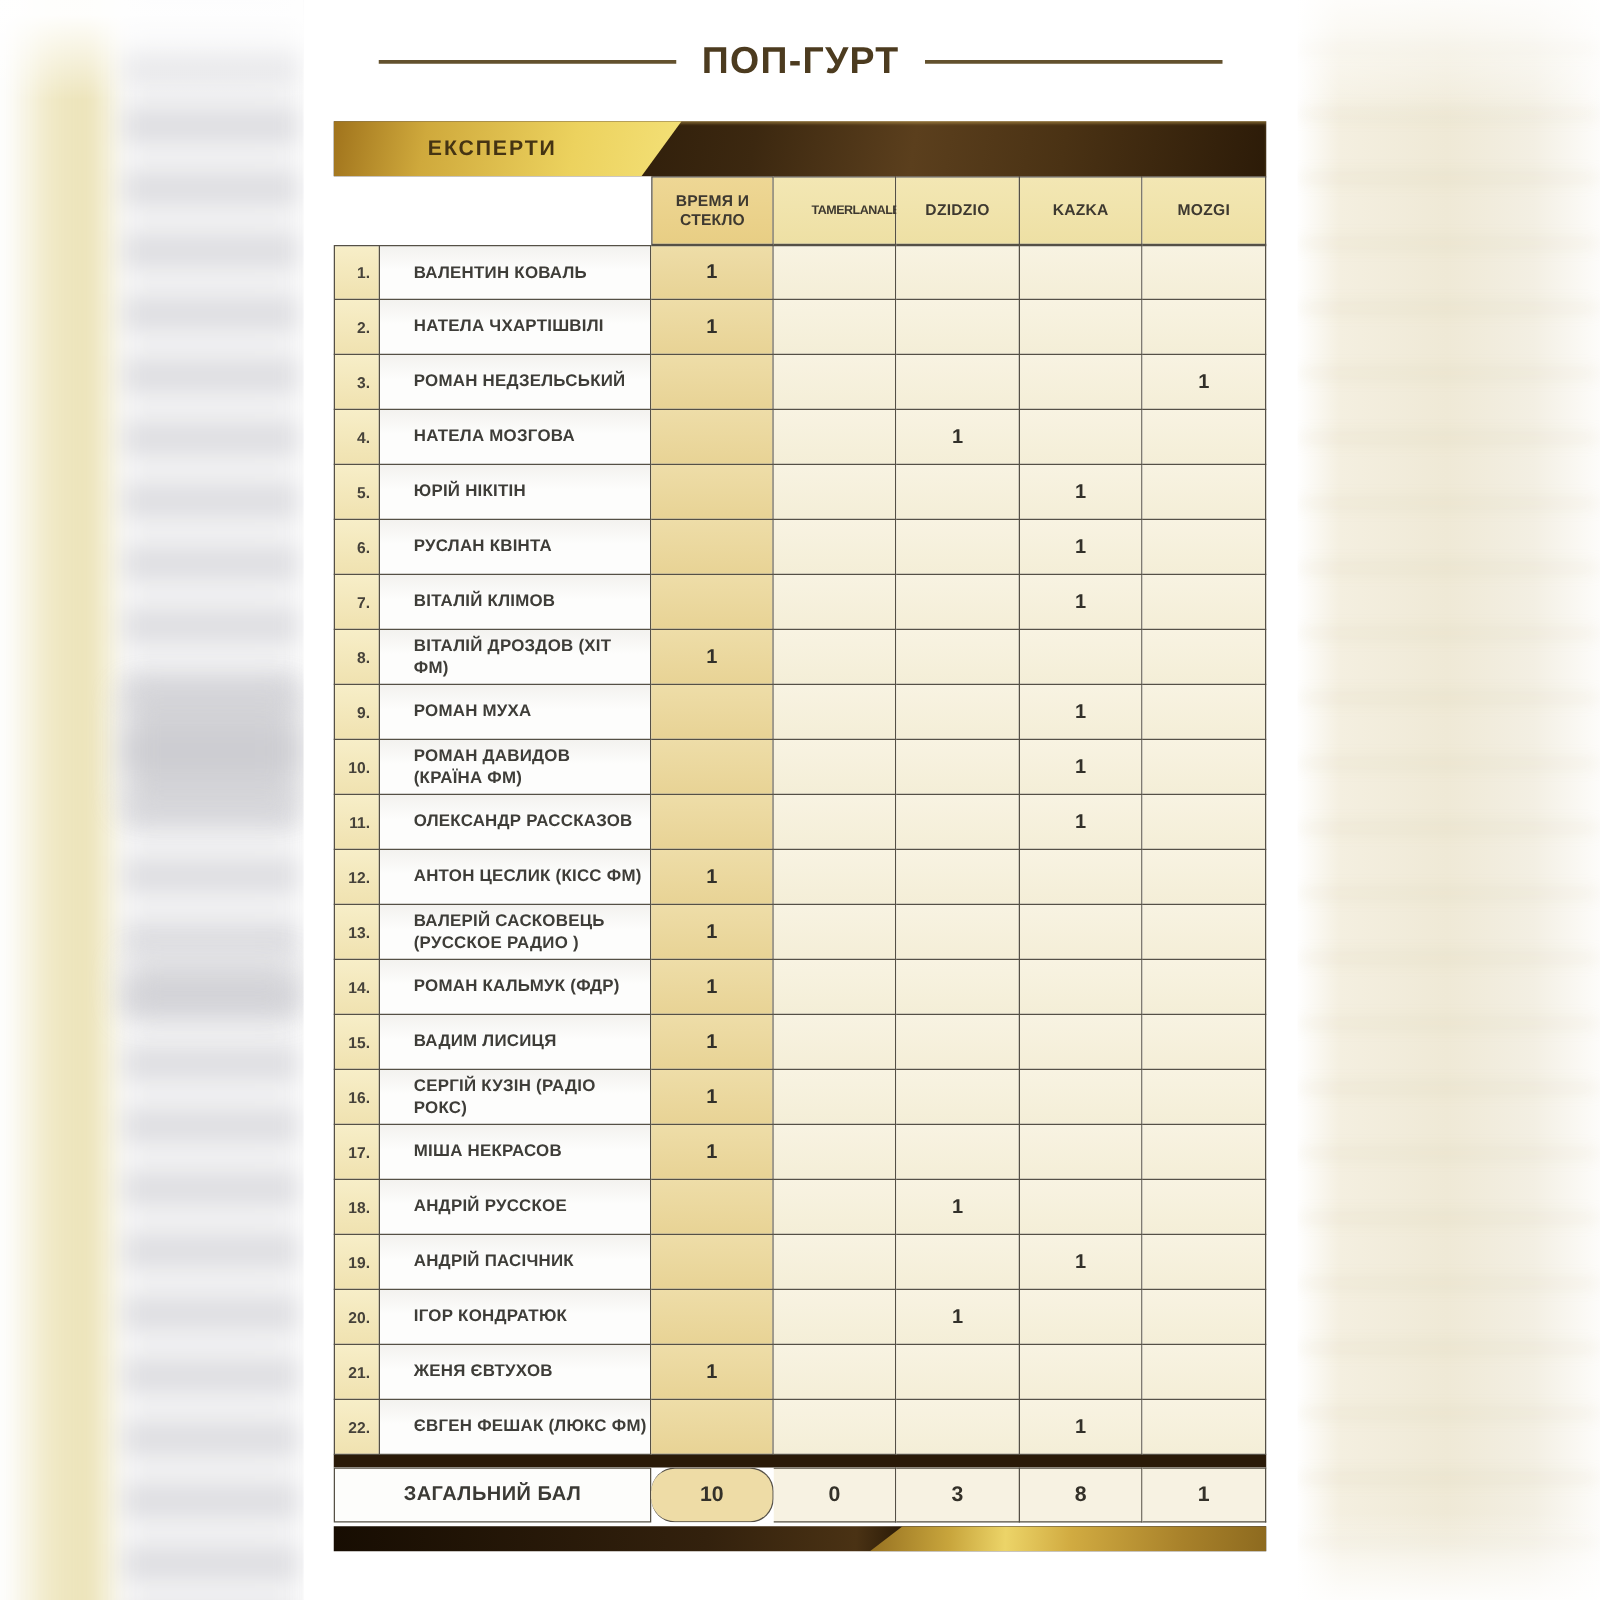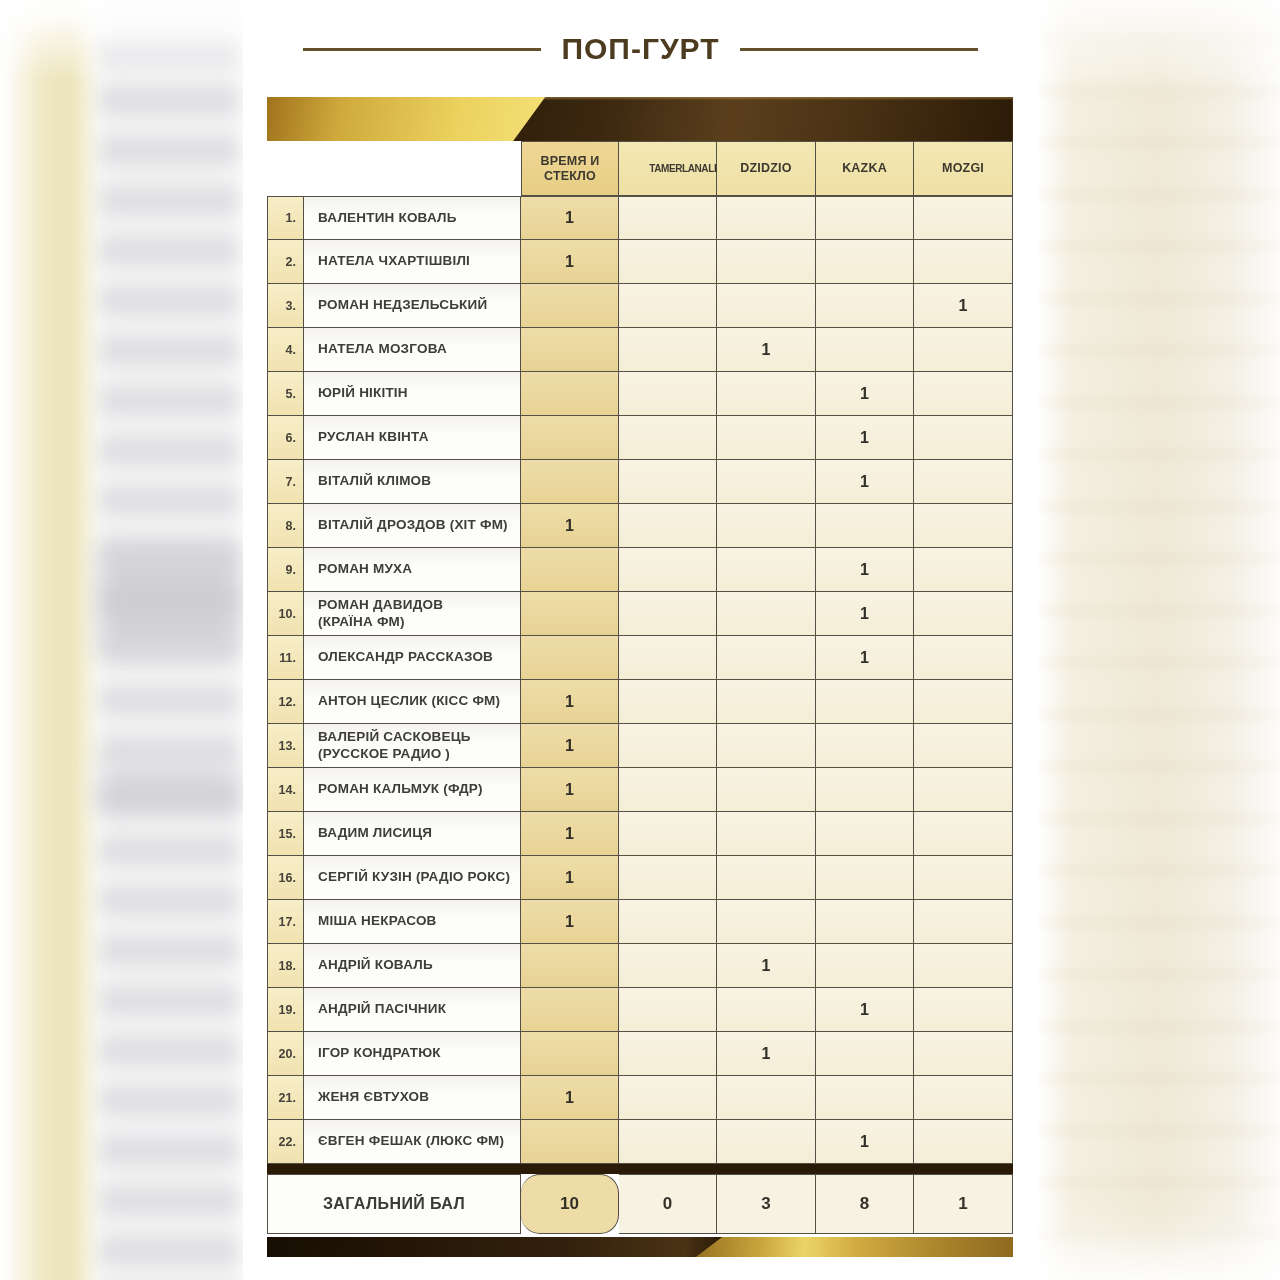--- a/index.html
+++ b/index.html
@@ -58,29 +58,29 @@
     font-size:12.5px; font-weight:bold; color:#3e3930; line-height:1.2;
     white-space:pre-line; letter-spacing:.2px; }
   .sub-cell.first { border-left:1px solid #555046;
     background:linear-gradient(180deg,#eed795,#e8ce84); }
   .sub-cell.cond { font-size:10px; letter-spacing:-.4px;padding-left:48px; }
   .rw { display:contents; }
   .rows .rw:first-of-type .cell { border-top:1px solid #555046; }
   .c-num { border-left:1px solid #555046; justify-content:flex-end; padding-right:7px;
     background:linear-gradient(180deg,#f7eec8,#f0e2b0);
     font-size:12.5px; font-weight:bold; color:#46423a; }
-  .c-name { justify-content:flex-start; padding-left:14px; text-align:left;
+  .c-name { justify-content:flex-start; padding-left:27px; text-align:left;
     background:linear-gradient(180deg,#f3f2ef 0%,#fdfdfc 45%);
     font-size:13.5px; font-weight:bold; color:#3e3d38; letter-spacing:.2px;
     line-height:1.2; white-space:pre-line; }
   .c-score { background:linear-gradient(180deg,#f8f3e2,#f4eed7);
     font-size:16px; font-weight:bold; color:#32302a; }
   .c-score.s1 { background:linear-gradient(180deg,#eedda8,#e8d395); }
   .sepbar { height:10px; background:#2a1a08; }
-  .totalrow { display:grid; grid-template-columns:254px 98px 98px 99px 98px 99px; height:60px; }
+  .totalrow { display:grid; grid-template-columns:254px 98px 98px 99px 98px 99px; height:44px; }
   .totalrow .cell { border-top:1px solid #555046; }
   .t-label { border-left:1px solid #555046; background:#fdfdfb;
     font-size:16px; font-weight:bold; color:#3b3a35; letter-spacing:.4px; }
   .t-val { background:#f7f2e2; font-size:17px; font-weight:bold; color:#343129; }
   .t-val.s1 { background:#eedca6;border-radius:19px; }
   .footbar { position:relative; height:20px; margin-top:3px;
     background:linear-gradient(93deg,#170d02 0%,#33210d 40%,#4a3214 56%,#241604 62%); }
   .footbar-gold { position:absolute; inset:0;
     clip-path:polygon(61% 0, 100% 0, 100% 100%, 57.5% 100%);
     background:linear-gradient(93deg,#9a7523 58%,#c8a53c 66%,#ecd468 72%,#d1ab41 79%,#a8812a 91%,#8d6a1f 100%); }
@@ -109,20 +109,21 @@
     <div class="title-row">
       <div class="tline"></div>
       <div class="title">ПОП-ГУРТ</div>
       <div class="tline"></div>
     </div>
 
     <div class="tbl">
 
       <div class="band">
         <div class="band-gold"></div>
+        <div class="band-label experts">ЕКСПЕРТИ</div>
       </div>
 
       <div class="sub">
         <div class="blank"></div>
         <div class="cell sub-cell first">ВРЕМЯ И
 СТЕКЛО</div>
         <div class="cell sub-cell cond">TAMERLANALENA</div>
         <div class="cell sub-cell">DZIDZIO</div>
         <div class="cell sub-cell">KAZKA</div>
         <div class="cell sub-cell">MOZGI</div>
@@ -297,21 +298,21 @@
             <div class="cell c-name">МІША НЕКРАСОВ</div>
             <div class="cell c-score s1">1</div>
             <div class="cell c-score"></div>
             <div class="cell c-score"></div>
             <div class="cell c-score"></div>
             <div class="cell c-score"></div>
           </div>
 
           <div class="rw">
             <div class="cell c-num">18.</div>
-            <div class="cell c-name">АНДРІЙ КОВАЛЬ</div>
+            <div class="cell c-name">АНДРІЙ РУССКОЕ</div>
             <div class="cell c-score s1"></div>
             <div class="cell c-score"></div>
             <div class="cell c-score">1</div>
             <div class="cell c-score"></div>
             <div class="cell c-score"></div>
           </div>
 
           <div class="rw">
             <div class="cell c-num">19.</div>
             <div class="cell c-name">АНДРІЙ ПАСІЧНИК</div>

